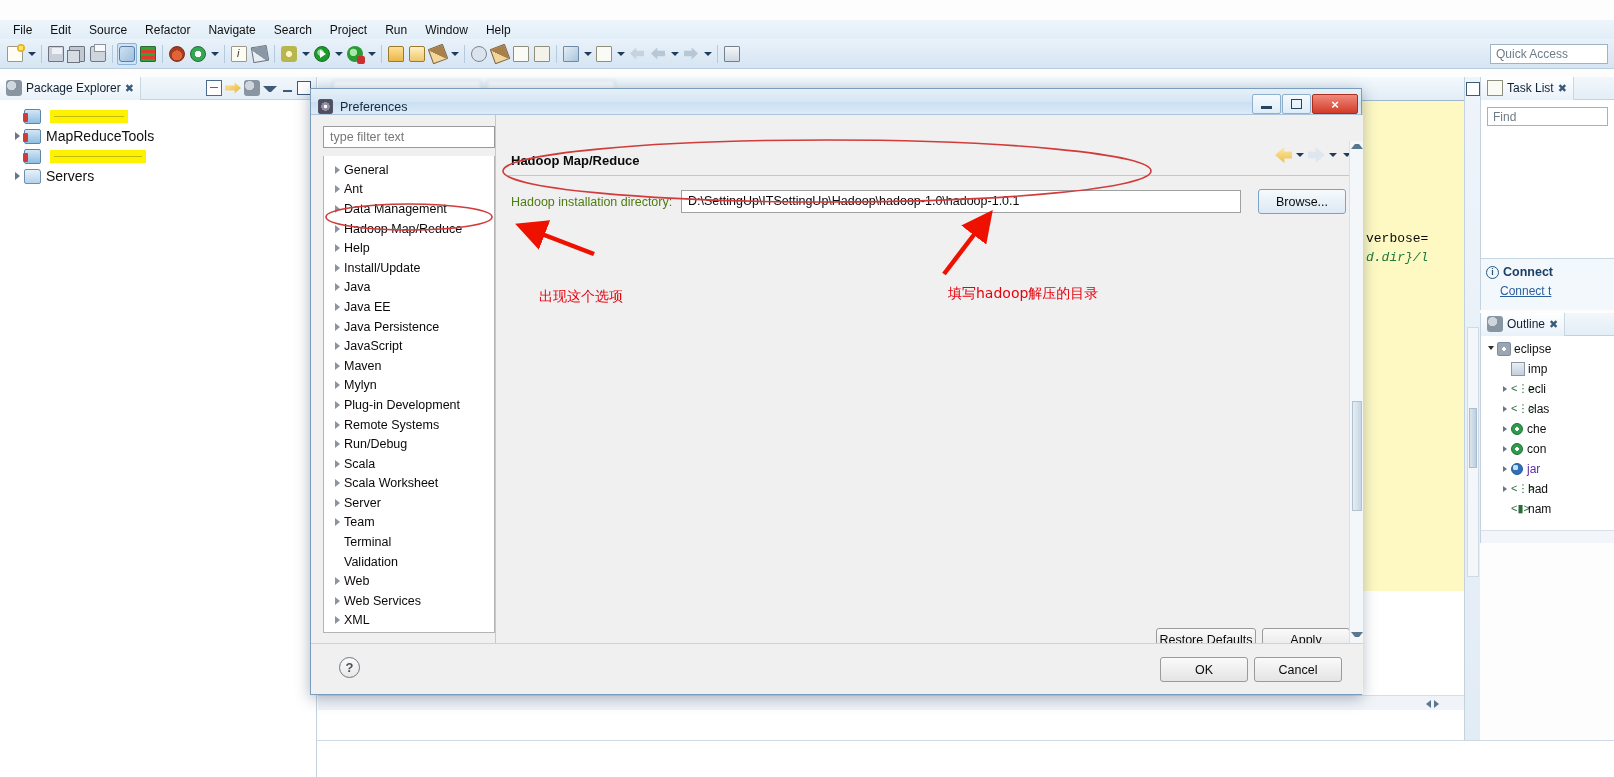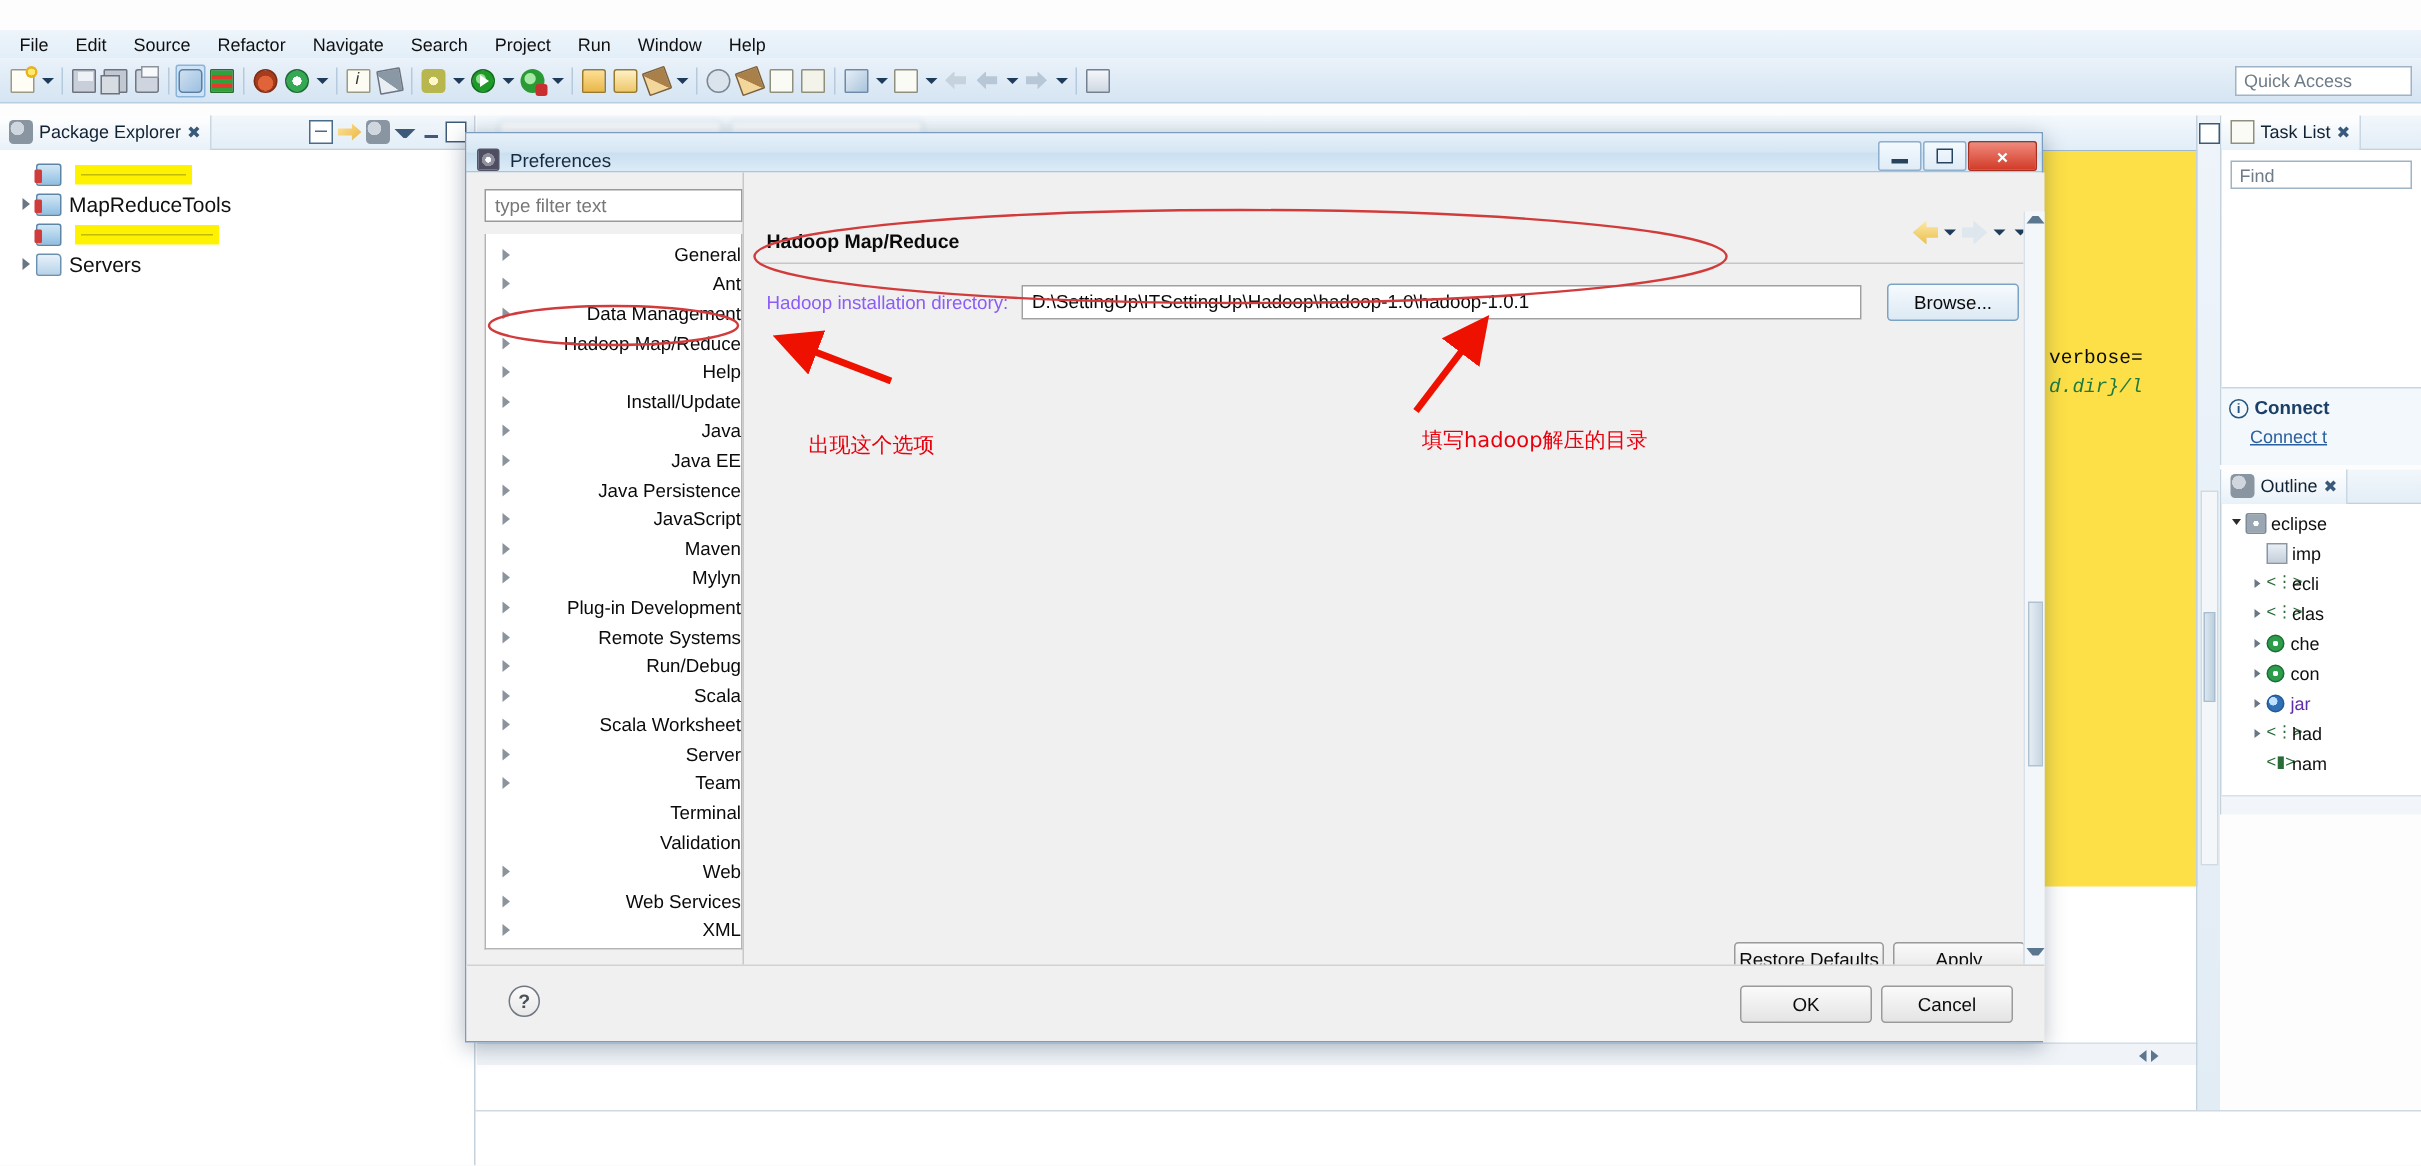--- a/index.html
+++ b/index.html
@@ -147,21 +147,21 @@
   .blur-tab {
     position:absolute; top:3px; height:19px; border-radius:4px 4px 0 0;
     background:linear-gradient(to bottom,#ffffff,#e9f2fa);
     border:1px solid #c2d4e3; border-bottom:none;
     filter:blur(1.6px); opacity:.85;
   }
   .blur-tab span { display:block; padding:2px 6px; font-size:11px; color:#3b5068; }
 
   .code-col {
     position:absolute; right:0; top:24px; width:122px; height:490px;
-    background:#fde047; border-left:2px solid #9ec4e4;
+    background:#fef9c3; border-left:2px solid #9ec4e4;
     font-family:"Liberation Mono", monospace; font-size:13px;
   }
   .code-line { height:19px; padding-left:6px; white-space:pre; }
   .c-plain { color:#0a0a0a; }
   .c-green { color:#1f7a3f;font-style:italic; }
 
   .editor-hscroll {
     position:absolute; left:0; bottom:30px; width:1162px; height:15px;
     background:#f0f4f8; border-top:1px solid #d4dfe9;
   }
@@ -258,40 +258,40 @@
   .filter-input {
     position:absolute; left:12px; top:11px; width:172px; height:22px;
     border:1px solid #9a9a9a; background:#ffffff;
     font-size:12.5px; color:#777; padding:3px 6px;
   }
   .tree-panel {
     position:absolute; left:12px; top:41px; width:172px; height:477px;
     background:#ffffff; border:1px solid #b4b4b4; border-top:none;
   }
   .pref-tree { padding:4px 0 0 0; }
-  .pref-row { display:flex; align-items:center; height:19.6px; padding-left:6px; font-size:12.5px; color:#0a0a0a;justify-content:space-between; }
+  .pref-row { display:flex; align-items:center; height:19.6px; padding-left:6px; font-size:12.5px; color:#0a0a0a; }
   .pt { width:14px; height:14px; display:flex; align-items:center; justify-content:center; flex:none; }
   .pt::after { content:""; border-left:5px solid transparent; border-top:4px solid transparent; border-bottom:4px solid transparent; border-left-color:#8b949d; }
   .pt.none::after { display:none; }
 
   .pane-sep { position:absolute; left:184px; top:0; width:1px; height:530px; background:#c8c8c8; }
 
   .pane-title {
     position:absolute; left:200px; top:38px; font-size:13px; font-weight:bold; color:#0a0a0a;
   }
   .pane-rule { position:absolute; left:196px; top:60px; width:846px; height:1px; background:#c6c6c6; }
 
   .nav-btns { position:absolute; right:10px; top:32px; display:flex; align-items:center; gap:2px; }
   .nav-arrow { width:17px; height:16px; }
   .nav-arrow.back { background:linear-gradient(to bottom,#ffe9a8,#e9c04e); clip-path:polygon(55% 0,55% 28%,100% 28%,100% 72%,55% 72%,55% 100%,0 50%); }
   .nav-arrow.fwd  { background:#dfe7ee; clip-path:polygon(45% 0,45% 28%,0 28%,0 72%,45% 72%,45% 100%,100% 50%); }
   .nav-caret { width:12px; height:16px; display:flex; align-items:center; justify-content:center; }
   .nav-caret::after { content:""; border-left:4px solid transparent; border-right:4px solid transparent; border-top:4px solid #1e3c5a; }
 
-  .field-label { position:absolute; left:200px; top:80px; font-size:12.5px; color:#8b5cf6; }
+  .field-label { position:absolute; left:200px; top:80px; font-size:12.5px; color:#4d7c0f; }
   .path-input {
     position:absolute; left:370px; top:75px; width:560px; height:23px;
     background:#ffffff; border:1px solid #a0a0a0;
     font-size:12.5px; color:#0a0a0a; padding:3px 6px;
   }
   .browse-btn {
     position:absolute; left:947px; top:74px; width:88px; height:25px;
     background:linear-gradient(to bottom,#f6fafd,#dce9f4);
     border:1px solid #7ba3c6; border-radius:3px;
     font-size:12.5px; color:#0a0a0a; display:flex; align-items:center; justify-content:center;

